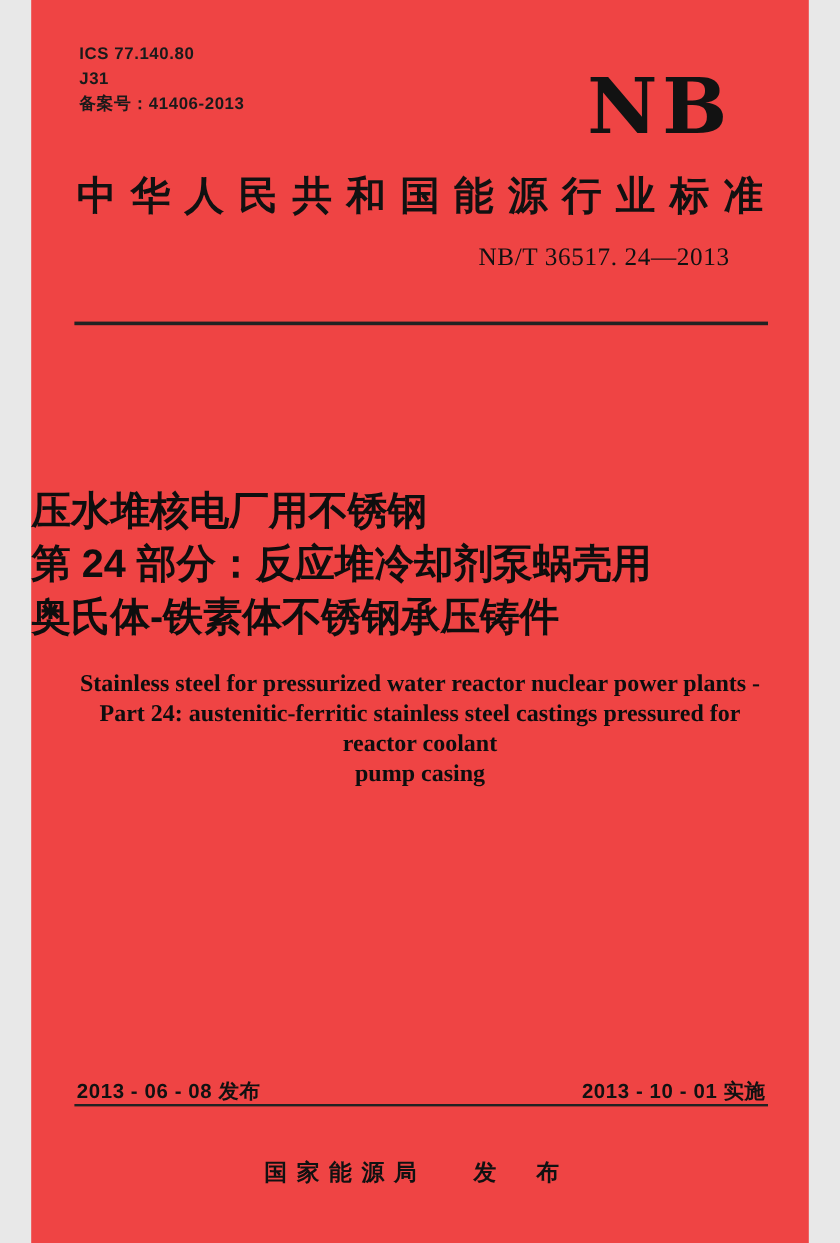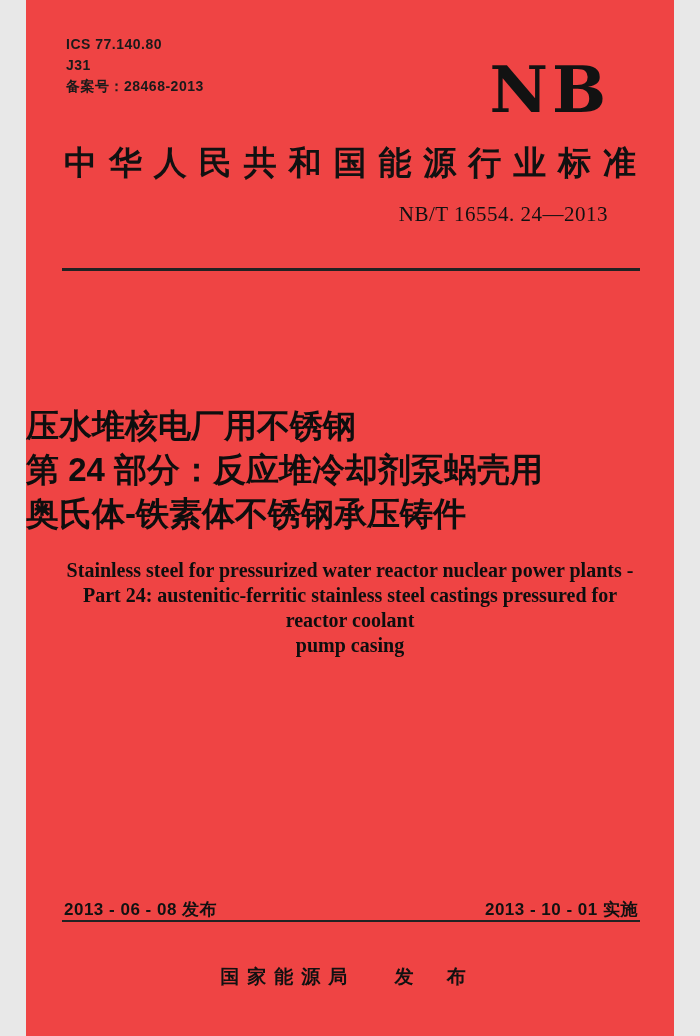--- a/index.html
+++ b/index.html
@@ -132,28 +132,28 @@
   .publish-action { letter-spacing: 14px; margin-left: 34px; }
 </style>
 </head>
 <body>
 
 <div class="page">
 
   <div class="meta">
     <div>ICS 77.140.80</div>
     <div>J31</div>
-    <div>备案号：28468-2013</div>
+    <div>备案号：41406-2013</div>
   </div>
 
   <div class="logo">NB</div>
 
   <div class="std-name">中 华 人 民 共 和 国 能 源 行 业 标 准</div>
 
-  <div class="std-code">NB/T 16554. 24—2013</div>
+  <div class="std-code">NB/T 36517. 24—2013</div>
 
   <div class="rule rule-top"></div>
 
   <div class="title-cn">
     <div>压水堆核电厂用不锈钢</div>
     <div>第 24 部分：反应堆冷却剂泵蜗壳用</div>
     <div>奥氏体-铁素体不锈钢承压铸件</div>
   </div>
 
   <div class="title-en">

